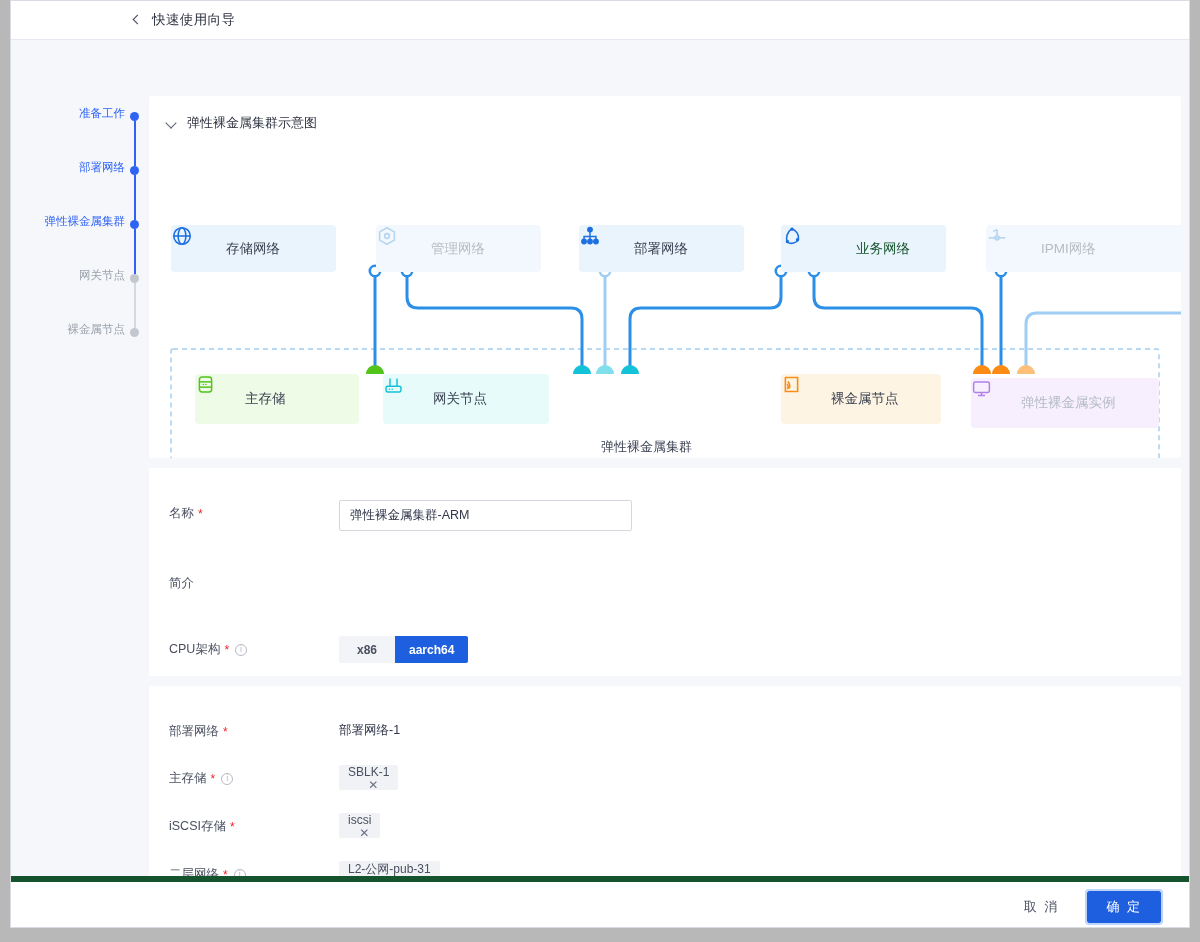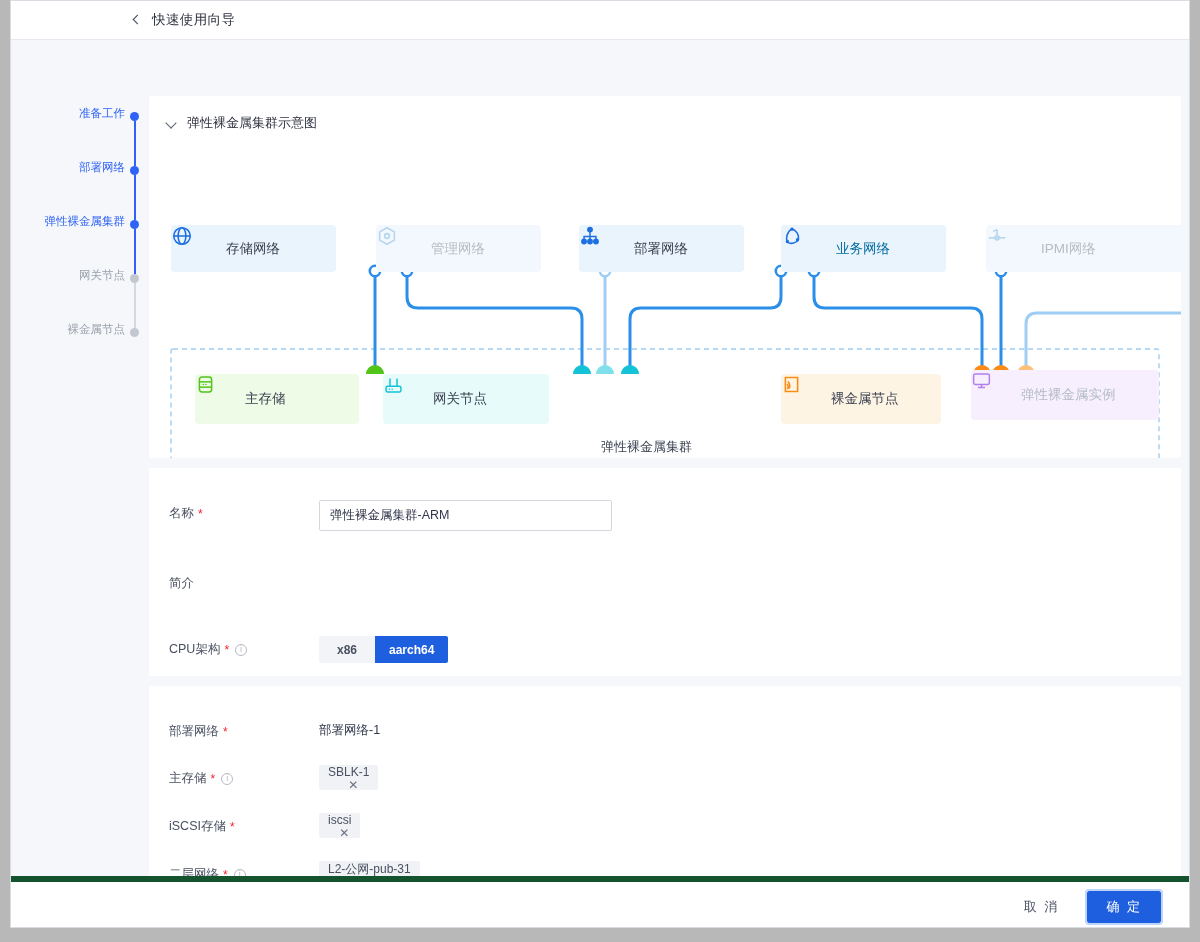--- a/index.html
+++ b/index.html
@@ -166,20 +166,21 @@
     color: #3c4252;
     white-space: nowrap;
   }
 
   
   .frow {
     position: absolute;
     display: flex;
     align-items: flex-start;
     font-size: 12.5px;
+    gap: 20px;
   }
   .flabel {
     width: 150px;
     color: #4a5061;
     padding-top: 5px;
     display: flex;
     align-items: center;
     white-space: nowrap;
   }
   .req { color: #f5222d; margin-left: 4px; font-size: 12px; line-height: 1; }
@@ -426,21 +427,21 @@
               <circle cx="12" cy="5" r="2.4" fill="#1e6fe0"></circle>
               <circle cx="5.5" cy="18" r="2.4" fill="#1e6fe0"></circle>
               <circle cx="12" cy="18" r="2.4" fill="#1e6fe0"></circle>
               <circle cx="18.5" cy="18" r="2.4" fill="#1e6fe0"></circle>
               <path d="M12 7.4 L12 11 M5.5 15.6 L5.5 12.6 L18.5 12.6 L18.5 15.6 M12 11 L12 15.6"></path>
             </svg>
           </span>
           <span class="btext">部署网络</span>
         </div>
 
-        <div class="nbox" style="left:632px; top:83px; width:165px; background:#eaf4fd; color:#0369a1;">
+        <div class="nbox" style="left:632px; top:83px; width:165px; background:#eaf4fd; color:#14532d;gap:20px;">
           <span class="bi">
             <svg viewBox="0 0 24 24" width="22" height="22" fill="none" stroke="#1e6fe0" stroke-width="1.7">
               <path d="M12 4 C6 8 5 15 7 19 C11 21 17 20 19 16 C20 11 17 6 12 4 Z"></path>
               <circle cx="12" cy="4.5" r="1.8" fill="#1e6fe0" stroke="none"></circle>
               <circle cx="7" cy="18" r="1.8" fill="#1e6fe0" stroke="none"></circle>
               <circle cx="18" cy="16" r="1.8" fill="#1e6fe0" stroke="none"></circle>
             </svg>
           </span>
           <span class="btext">业务网络</span>
         </div>
@@ -488,21 +489,21 @@
             <svg viewBox="0 0 24 24" width="21" height="21" fill="none" stroke="#fa8c16" stroke-width="1.8">
               <path d="M5 4 L19 4 L19 20 M5 4 L5 20 L19 20" stroke-linecap="round"></path>
               <path d="M8 16.5 a5 5 0 0 0 -1 -5"></path>
               <path d="M9.5 16.5 a8 8 0 0 0 -1.6 -8"></path>
               <circle cx="7.6" cy="16.3" r="1" fill="#fa8c16" stroke="none"></circle>
             </svg>
           </span>
           <span class="btext">裸金属节点</span>
         </div>
 
-        <div class="lbox" style="left:822px; top:228px; width:188px; background:#f7effd; color:#b4bcc6;">
+        <div class="lbox" style="left:822px; top:236px; width:188px; background:#f7effd; color:#b4bcc6;">
           <span class="bi">
             <svg viewBox="0 0 24 24" width="21" height="21" fill="none" stroke="#b37feb" stroke-width="1.7">
               <rect x="3" y="4.5" width="18" height="12" rx="1.8"></rect>
               <line x1="12" y1="16.5" x2="12" y2="20"></line>
               <line x1="8" y1="20" x2="16" y2="20"></line>
             </svg>
           </span>
           <span class="btext">弹性裸金属实例</span>
         </div>
 

